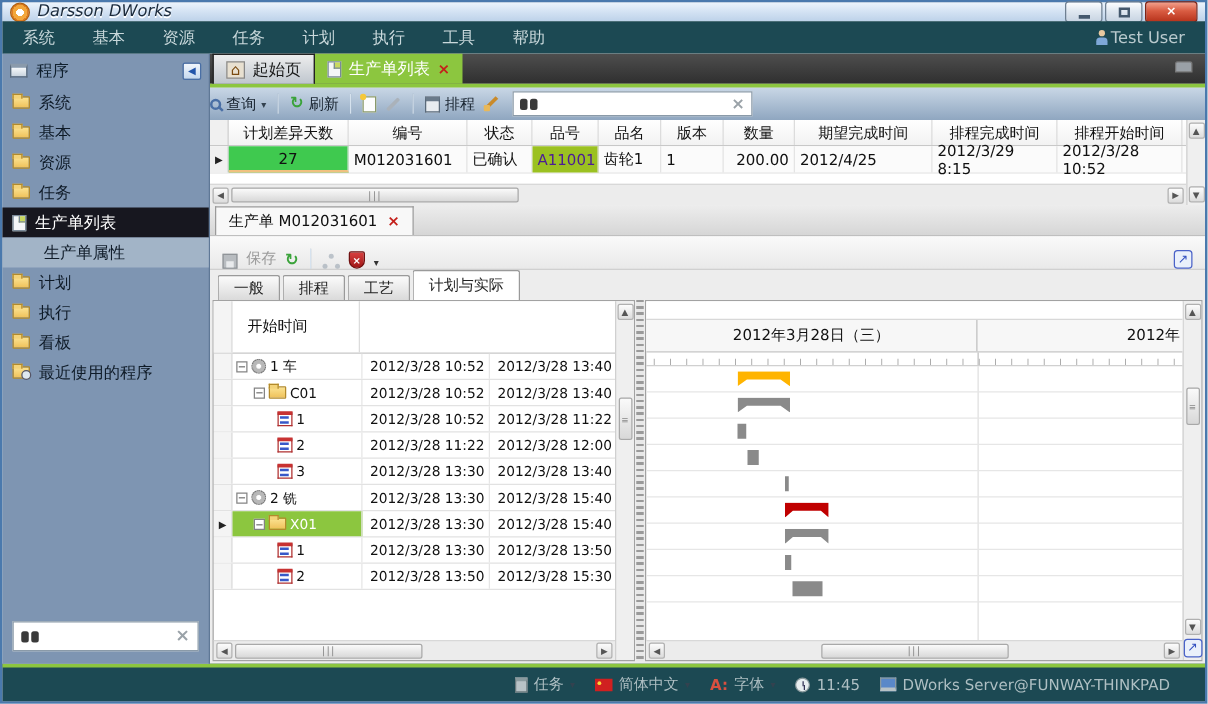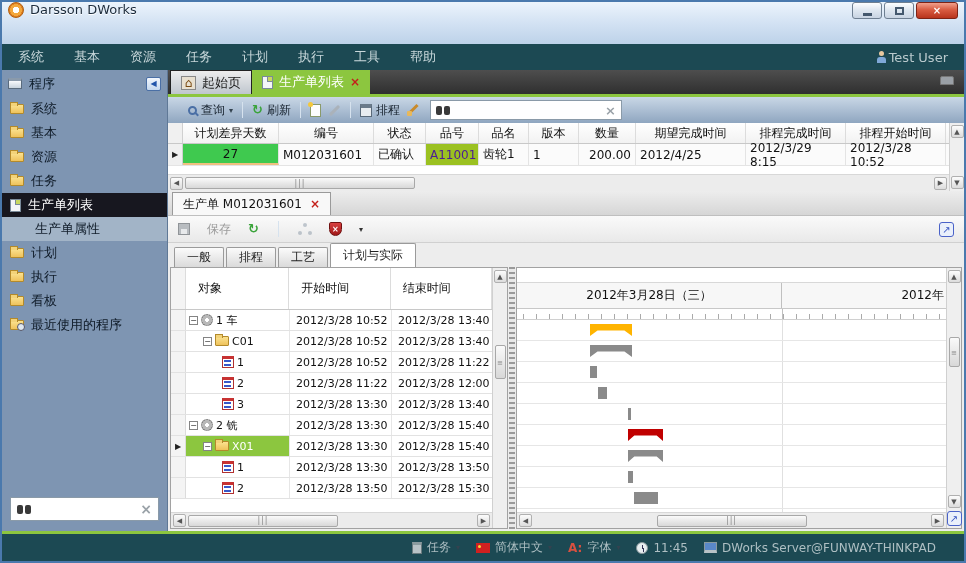--- a/index.html
+++ b/index.html
@@ -2,21 +2,21 @@
 <html><head>
 <meta charset="utf-8">
 <style>
   * { box-sizing: border-box; margin: 0; padding: 0; }
   html,body { width:966px; height:563px; font-family:"DejaVu Sans","Liberation Sans",sans-serif; }
   body { background:#9FC2E0; }
 
   .window { width:966px; height:563px; border:2px solid #4A79AD; box-shadow: inset 0 0 0 1px #A8C8E8; background:#E4E4E4; display:flex; flex-direction:column; position:relative; }
 
   
-  .titlebar { height:42px; background:linear-gradient(#ECF4FC,#D3E2F3 50%,#BDD2E9); display:flex; align-items:flex-start; padding:0 6px; flex:none; }
+  .titlebar { height:15px; background:linear-gradient(#ECF4FC,#D3E2F3 50%,#BDD2E9); display:flex; align-items:center; padding:0 6px; flex:none;font-style:italic; }
   .title-icon { width:16px; height:16px; border-radius:50%; background:radial-gradient(circle at 50% 50%, #FFF 0 3px, #F3A73B 3px 6px, #E07E20 6px 8px); border:1px solid #B06010; margin-right:6px; }
   .title-text { font-size:13px; color:#1B2B3C; text-shadow:0 1px 0 #fff; }
   .winbtns { margin-left:auto; display:flex; gap:2px; }
   .winbtn { width:30px; height:17px; border:1px solid #6E7F91; border-radius:3px; background:linear-gradient(#FDFEFF,#E0E8F1 45%,#C8D4E2); display:flex; align-items:center; justify-content:center; font-size:9px; color:#33465A; }
   .winbtn.close { width:42px; background:linear-gradient(#F2A08C,#D95C42 45%,#B8341D); border-color:#7E2315; color:#fff; font-weight:bold; font-size:10px; }
   .glyph-min { width:9px; height:3px; background:#44586D; margin-top:7px; }
   .glyph-max { width:9px; height:8px; border:2px solid #44586D; }
 
   
   .menubar { height:26px; background:#1C4953; display:flex; align-items:center; padding:0 16px; flex:none; }
@@ -54,21 +54,21 @@
   
   .tabstrip { height:27px; flex:none; background:linear-gradient(#4E4E4E,#2F2F2F); border-bottom:3px solid #8CC63F; display:flex; align-items:flex-end; padding-left:2px; position:relative; }
   .dtab { height:24px; display:flex; align-items:center; gap:6px; padding:0 10px; font-size:13px; }
   .dtab.home { background:linear-gradient(#EDEDED,#BFC6CE); color:#1A1A1A; border:1px solid #222; border-bottom:none; }
   .dtab.active { background:#8CC63F; color:#FFFFFF; }
   .dtab .i-home { font-size:12px; color:#7A4A10; background:#E8E0D0; border:1px solid #888; width:15px; height:14px; display:flex; align-items:center; justify-content:center; }
   .tabclose { color:#C4201B; font-weight:bold; font-size:12px; }
   .i-pin { position:absolute; right:10px; top:6px; width:14px; height:9px; background:#9AA0A6; border-radius:2px 2px 0 0; border:1px solid #777; }
 
   
-  .toolbar { height:26px; flex:none; background:linear-gradient(#C9D7E6,#8FA6C0); display:flex; align-items:center; padding:0 20px; gap:7px; font-size:12px; color:#15202C; }
+  .toolbar { height:26px; flex:none; background:linear-gradient(#C9D7E6,#8FA6C0); display:flex; align-items:center; padding:0 0; gap:7px; font-size:12px; color:#15202C; }
   .tb-sep { width:1px; height:16px; background:#7E93AB; border-right:1px solid #D6E2EE; margin:0 2px; }
   .tb-btn { display:flex; align-items:center; gap:4px; }
   .caret { font-size:8px; color:#33424F; }
   .i-mag { width:9px; height:9px; border:2px solid #4A6FA5; border-radius:50%; position:relative; flex:none; }
   .i-mag::after { content:""; position:absolute; width:5px; height:2px; background:#4A6FA5; transform:rotate(45deg); right:-4px; bottom:-2px; }
   .i-refresh { color:#3AA33A; font-weight:bold; font-size:13px; line-height:12px; }
   .i-newdoc { width:11px; height:13px; background:#FDFDFD; border:1px solid #8A9A6A; position:relative; }
   .i-newdoc::before { content:""; position:absolute; top:-3px; left:-3px; width:5px; height:5px; background:#F5C83A; border-radius:50%; }
   .i-pencil { width:13px; height:3px; background:#AAB2BA; transform:rotate(-45deg); border-radius:1px; }
   .i-calc { width:12px; height:13px; background:#E8ECF0; border:1px solid #5A6A7A; border-top:4px solid #6A7A8A; }
@@ -96,21 +96,21 @@
   .sc-arrow { width:13px; height:13px; background:linear-gradient(#FCFCFC,#DCDCDC); border:1px solid #B0B0B0; border-radius:2px; font-size:7px; color:#555; display:flex; align-items:center; justify-content:center; }
 
   .hscroll { height:17px; background:#ECECEC; border-top:1px solid #D8D8D8; display:flex; align-items:center; padding:0 2px; gap:2px; flex:none; }
   .hthumb { height:12px; background:linear-gradient(#FAFAFA,#D8D8D8); border:1px solid #A8A8A8; border-radius:2px; display:flex; align-items:center; justify-content:center; color:#888; font-size:8px; letter-spacing:1px; }
   .hspacer { flex:1; }
 
   
   .det-tabstrip { height:25px; flex:none; background:linear-gradient(#EDEDED,#D6D6D6); display:flex; align-items:flex-end; padding-left:4px; border-bottom:1px solid #BFBFBF; }
   .det-tab { height:23px; background:#F8F8F8; border:1px solid #9A9A9A; border-bottom:none; display:flex; align-items:center; gap:8px; padding:0 10px; font-size:12px; color:#111; }
 
-  .savebar { height:27px; flex:none; background:linear-gradient(#FAFAFA,#E9E9E9); border-bottom:1px solid #D0D0D0; display:flex; align-items:center; gap:17px; padding:0 10px; font-size:12px; color:#9A9A9A; }
+  .savebar { height:27px; flex:none; background:linear-gradient(#FAFAFA,#E9E9E9); border-bottom:1px solid #D0D0D0; display:flex; align-items:flex-end; gap:7px; padding:0 10px; font-size:12px; color:#9A9A9A; }
   .i-floppy { width:12px; height:12px; background:#B8BCC0; border:1px solid #909498; position:relative; }
   .i-floppy::after { content:""; position:absolute; left:2px; bottom:0; width:6px; height:5px; background:#E8EAEC; }
   .i-flow { width:14px; height:12px; position:relative; opacity:.5; }
   .i-flow::before { content:""; position:absolute; top:0; left:5px; width:4px; height:4px; border-radius:50%; background:#8A98A6; }
   .i-flow::after { content:""; position:absolute; bottom:0; left:0; width:4px; height:4px; border-radius:50%; background:#8A98A6; box-shadow:10px 0 0 #8A98A6; }
   .i-shield { width:13px; height:14px; background:linear-gradient(#D84040,#A01818); border-radius:2px 2px 7px 7px; color:#fff; font-size:8px; font-weight:bold; display:flex; align-items:center; justify-content:center; border:1px solid #701010; }
   .i-export { margin-left:auto; width:15px; height:15px; border:1px solid #4A62C8; border-radius:3px; background:#EAF0FB; color:#3350C0; font-size:10px; display:flex; align-items:center; justify-content:center; }
 
   .subtabs { height:24px; flex:none; background:#EDEDED; display:flex; align-items:flex-end; padding-left:6px; gap:2px; }
   .subtab { height:20px; padding:0 12px; font-size:12px; color:#222; background:linear-gradient(#FBFBFB,#DADADA); border:1px solid #9A9A9A; border-bottom:none; border-radius:2px 2px 0 0; display:flex; align-items:center; }
@@ -372,23 +372,21 @@
         <div class="subtab active">计划与实际</div>
       </div>
 
       <div class="detail-body">
 
         <div class="panel tree-panel">
           <div class="tree-inner">
             <div class="tree-cols">
               <div class="t-hrow">
                 <div class="t-marker"></div>
-                <div class="t-h tw-obj">对象</div>
                 <div class="t-h tw-t">开始时间</div>
-                <div class="t-h tw-t">结束时间</div>
               </div>
               <div class="t-rows">
 
                 <div class="t-row">
                   <div class="t-marker"></div>
                   <div class="t-obj lvl1">
                       <span class="expand">−</span>
                       <span class="i-gear"></span>
                       <span>1 车</span>
                     </div>

